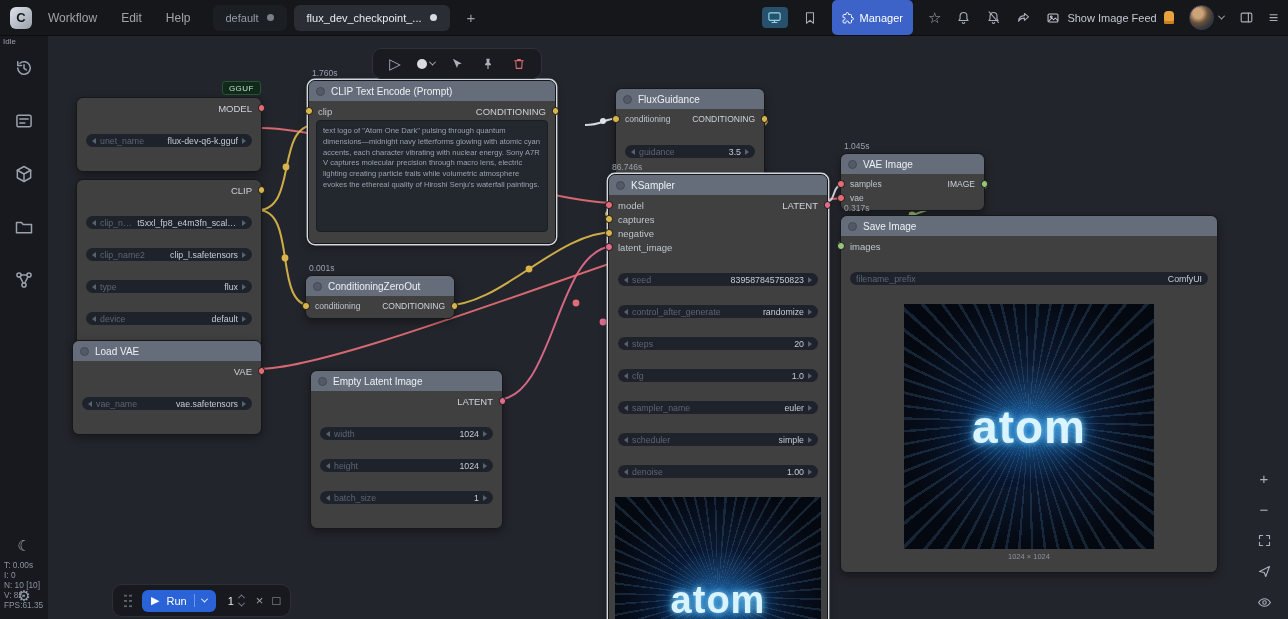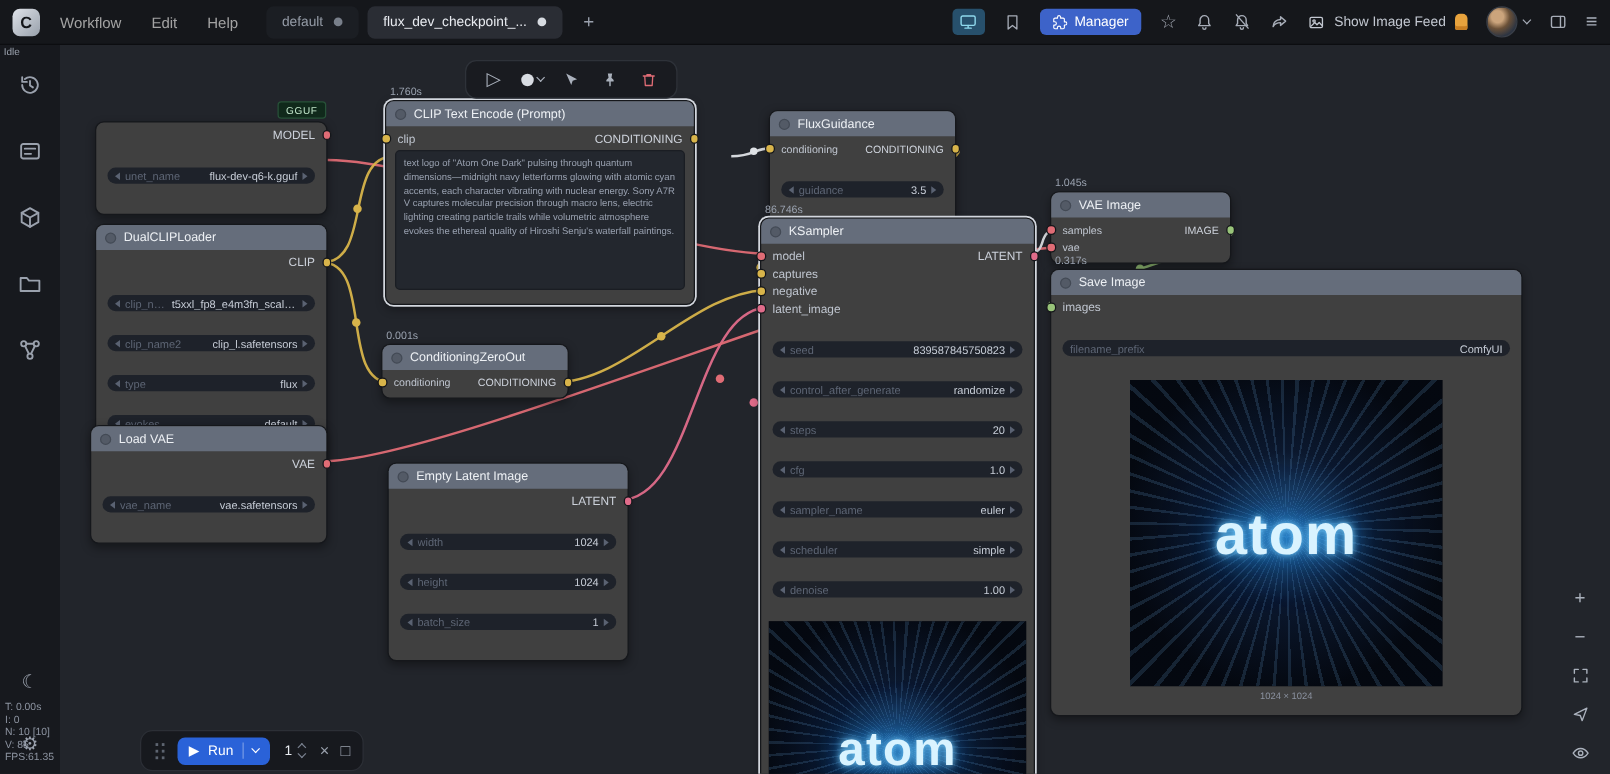--- a/index.html
+++ b/index.html
@@ -17,21 +17,21 @@
   .tab { height:26px; display:flex; align-items:center; gap:8px; padding:0 13px; border-radius:6px;
          font-size:11px; color:#959ca7; background:#1b1e23; cursor:pointer; }
   .tab.active { background:#2a2d34; color:#e8ebf0; }
   .tdot { width:7px; height:7px; border-radius:50%; background:#787f8a; }
   .tab.active .tdot { background:#d7dbe1; }
   .addtab { color:#9aa1ad; font-size:15px; margin-left:10px; cursor:pointer; }
   .tb-right { margin-left:auto; display:flex; align-items:center; gap:15px; color:#a7adb8; }
   .blue-ic { width:26px; height:21px; border-radius:4px; background:#27506c; color:#8fd8ec;
              display:flex; align-items:center; justify-content:center; }
   .mgr { display:flex; align-items:center; gap:6px; background:#3d63c9; color:#fff; border:none;
-         border-radius:5px; height:21px; padding:0 10px; font-size:11px; cursor:pointer; }
+         border-radius:5px; height:35px; padding:0 10px; font-size:11px; cursor:pointer; }
   .glyph { font-size:15px; line-height:1; }
   .feed { display:flex; align-items:center; gap:7px; font-size:11px; color:#c3c8d1; cursor:pointer; }
   .giraffe { width:10px; height:13px; background:#e8a33d; border-radius:4px 4px 2px 2px;
              box-shadow:inset 0 -3px 0 #c97f22; }
   .avatar-wrap { display:flex; align-items:center; gap:5px; cursor:pointer; }
   .avatar { width:25px; height:25px; border-radius:50%; border:1px solid #3a3f48;
             background:radial-gradient(circle at 35% 32%, #cba47c 0 22%, #6b5138 45%, #2c3442 75%, #171b22); }
   .chev { display:inline-block; width:5px; height:5px; border-right:1.4px solid currentColor;
           border-bottom:1.4px solid currentColor; transform:rotate(45deg) translate(-1px,-1px); }
 
@@ -277,24 +277,20 @@
       <div class="wdg">
         <span class="wl"></span>
         <span class="lab">unet_name</span>
         <span class="val">flux-dev-q6-k.gguf</span>
         <span class="wr"></span>
       </div>
     </div>
   </div>
 
   <div class="node" style="left:28px;top:143px;width:186px">
-    <div class="nhead">
-      <span class="cdot"></span>
-      <span>DualCLIPLoader</span>
-    </div>
     <div class="nbody">
       <div class="row">
           <span class="olab">CLIP</span>
           <span class="pdot out c-yel"></span>
         </div>
       <div class="wdg">
           <span class="wl"></span>
           <span class="lab">clip_name1</span>
           <span class="val">t5xxl_fp8_e4m3fn_scaled.safete ...</span>
           <span class="wr"></span>
@@ -306,21 +302,21 @@
           <span class="wr"></span>
         </div>
       <div class="wdg">
           <span class="wl"></span>
           <span class="lab">type</span>
           <span class="val">flux</span>
           <span class="wr"></span>
         </div>
       <div class="wdg">
           <span class="wl"></span>
-          <span class="lab">evokes</span>
+          <span class="lab">device</span>
           <span class="val">default</span>
           <span class="wr"></span>
         </div>
     </div>
   </div>
 
   <div class="node" style="left:24px;top:304px;width:190px">
     <div class="nhead">
       <span class="cdot"></span>
       <span>Load VAE</span>

